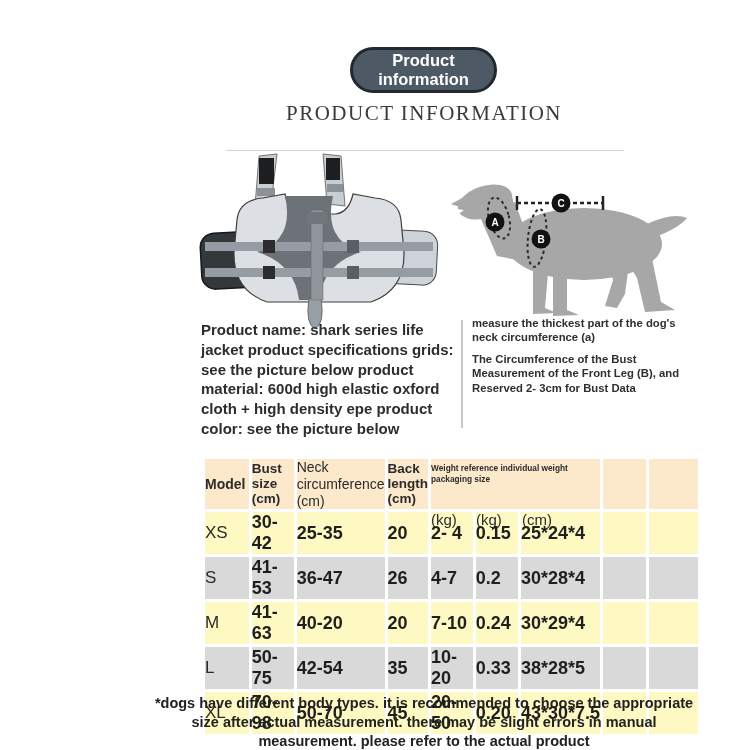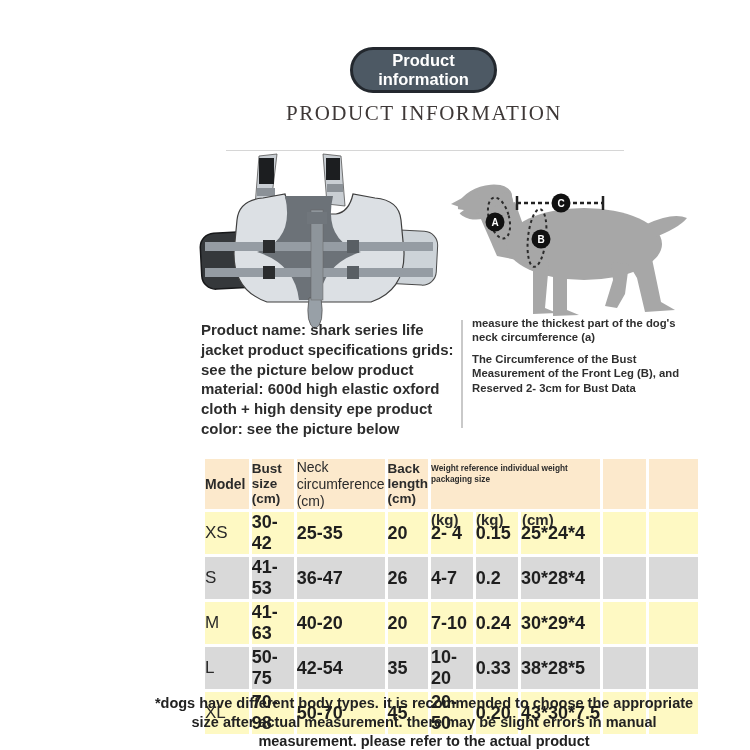--- a/index.html
+++ b/index.html
@@ -34,21 +34,21 @@
   
   table.sizes{position:absolute;left:153px;top:456px;border-collapse:separate;border-spacing:3px;table-layout:fixed;}
   table.sizes th,table.sizes td{text-align:left;vertical-align:middle;padding:0;margin-left:35px;}
   table.sizes th{background:#fce9cc;height:50px;color:#2b2b2b;}
   .h-model{font-size:14px;font-weight:bold;}
   .h-bust,.h-back{font-size:13.5px;font-weight:bold;line-height:1.1;}
   .h-neck{font-size:14px;font-weight:normal;line-height:1.2;}
   .grp{display:flex;flex-direction:column;justify-content:flex-start;height:50px;gap:24px;}
   .grp-title{font-size:8.3px;font-weight:bold;line-height:1.25;padding-top:4px;}
   .grp-sub{display:flex;margin-top:3px;}
-  .grp-sub span{font-size:15px;font-weight:bold;}
+  .grp-sub span{font-size:15px;font-weight:normal;}
   .grp-sub .s0{width:45px;}.grp-sub .s1{width:46px;}.grp-sub .s2{width:56px;}
   tr.r-odd td{background:#fef9c3;}
   tr.r-even td{background:#d9d9d9;}
   table.sizes td{height:31px;font-size:18px;font-weight:bold;color:#1f1f1f;}
   table.sizes td.model{font-size:17px;font-weight:400;color:#2a2a2a;}
 
   .footnote{position:absolute;left:105px;top:694px;width:540px;text-align:center;
     font-size:14.5px;font-weight:bold;line-height:1.3;color:#222222;}
 </style>
 </head>

